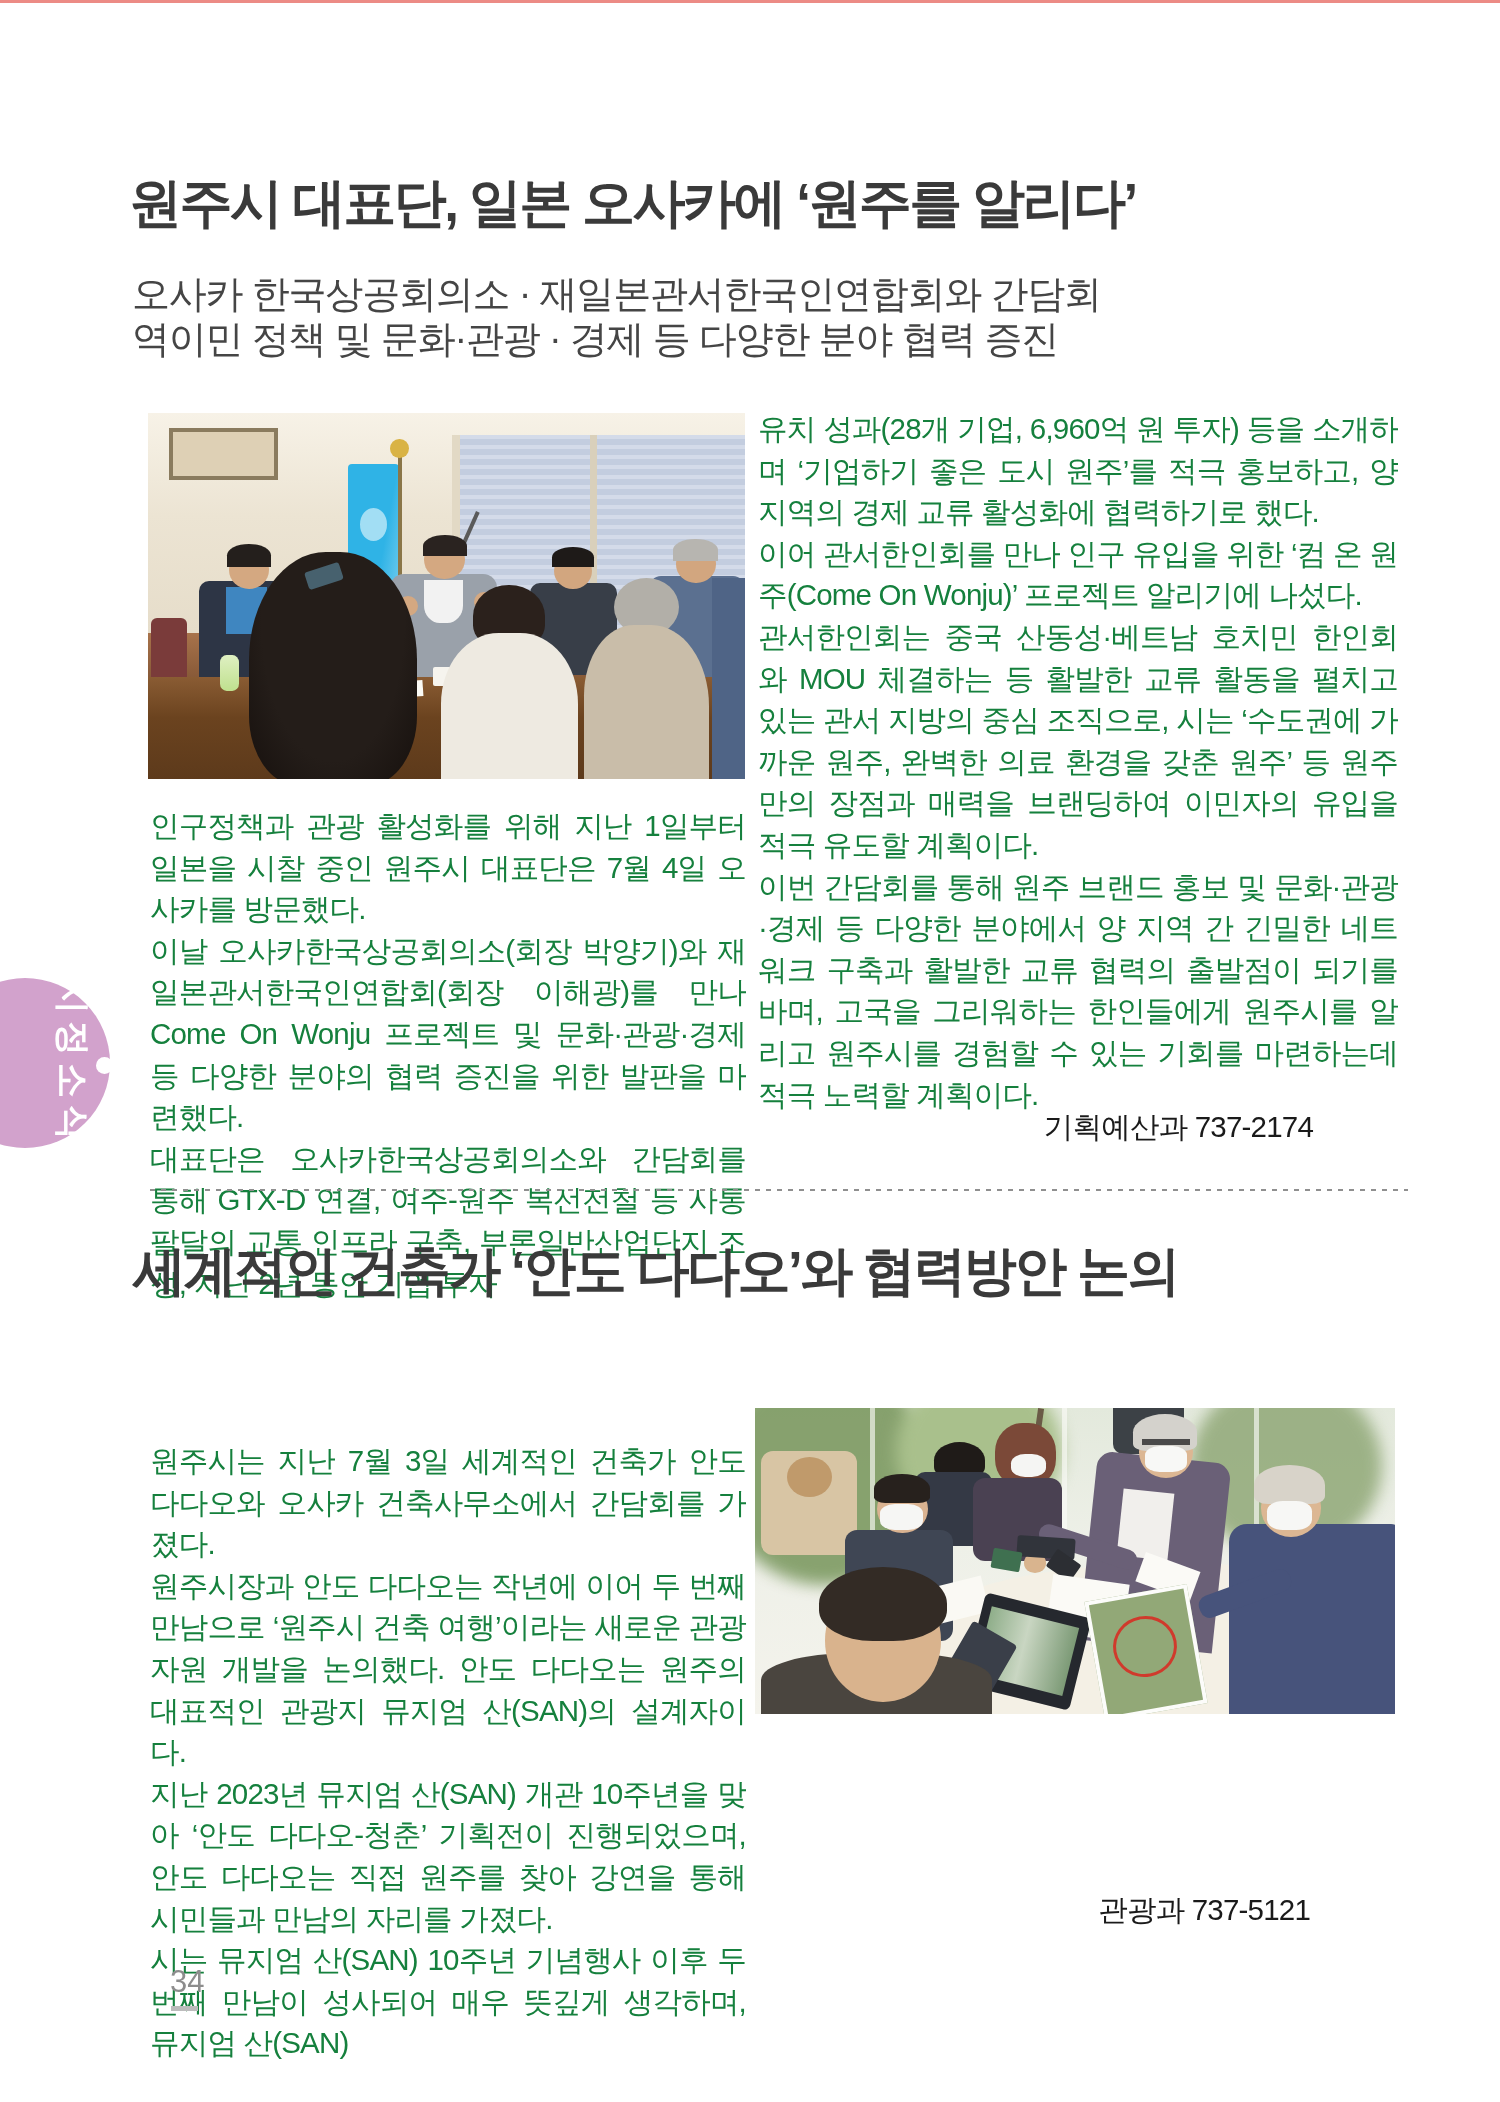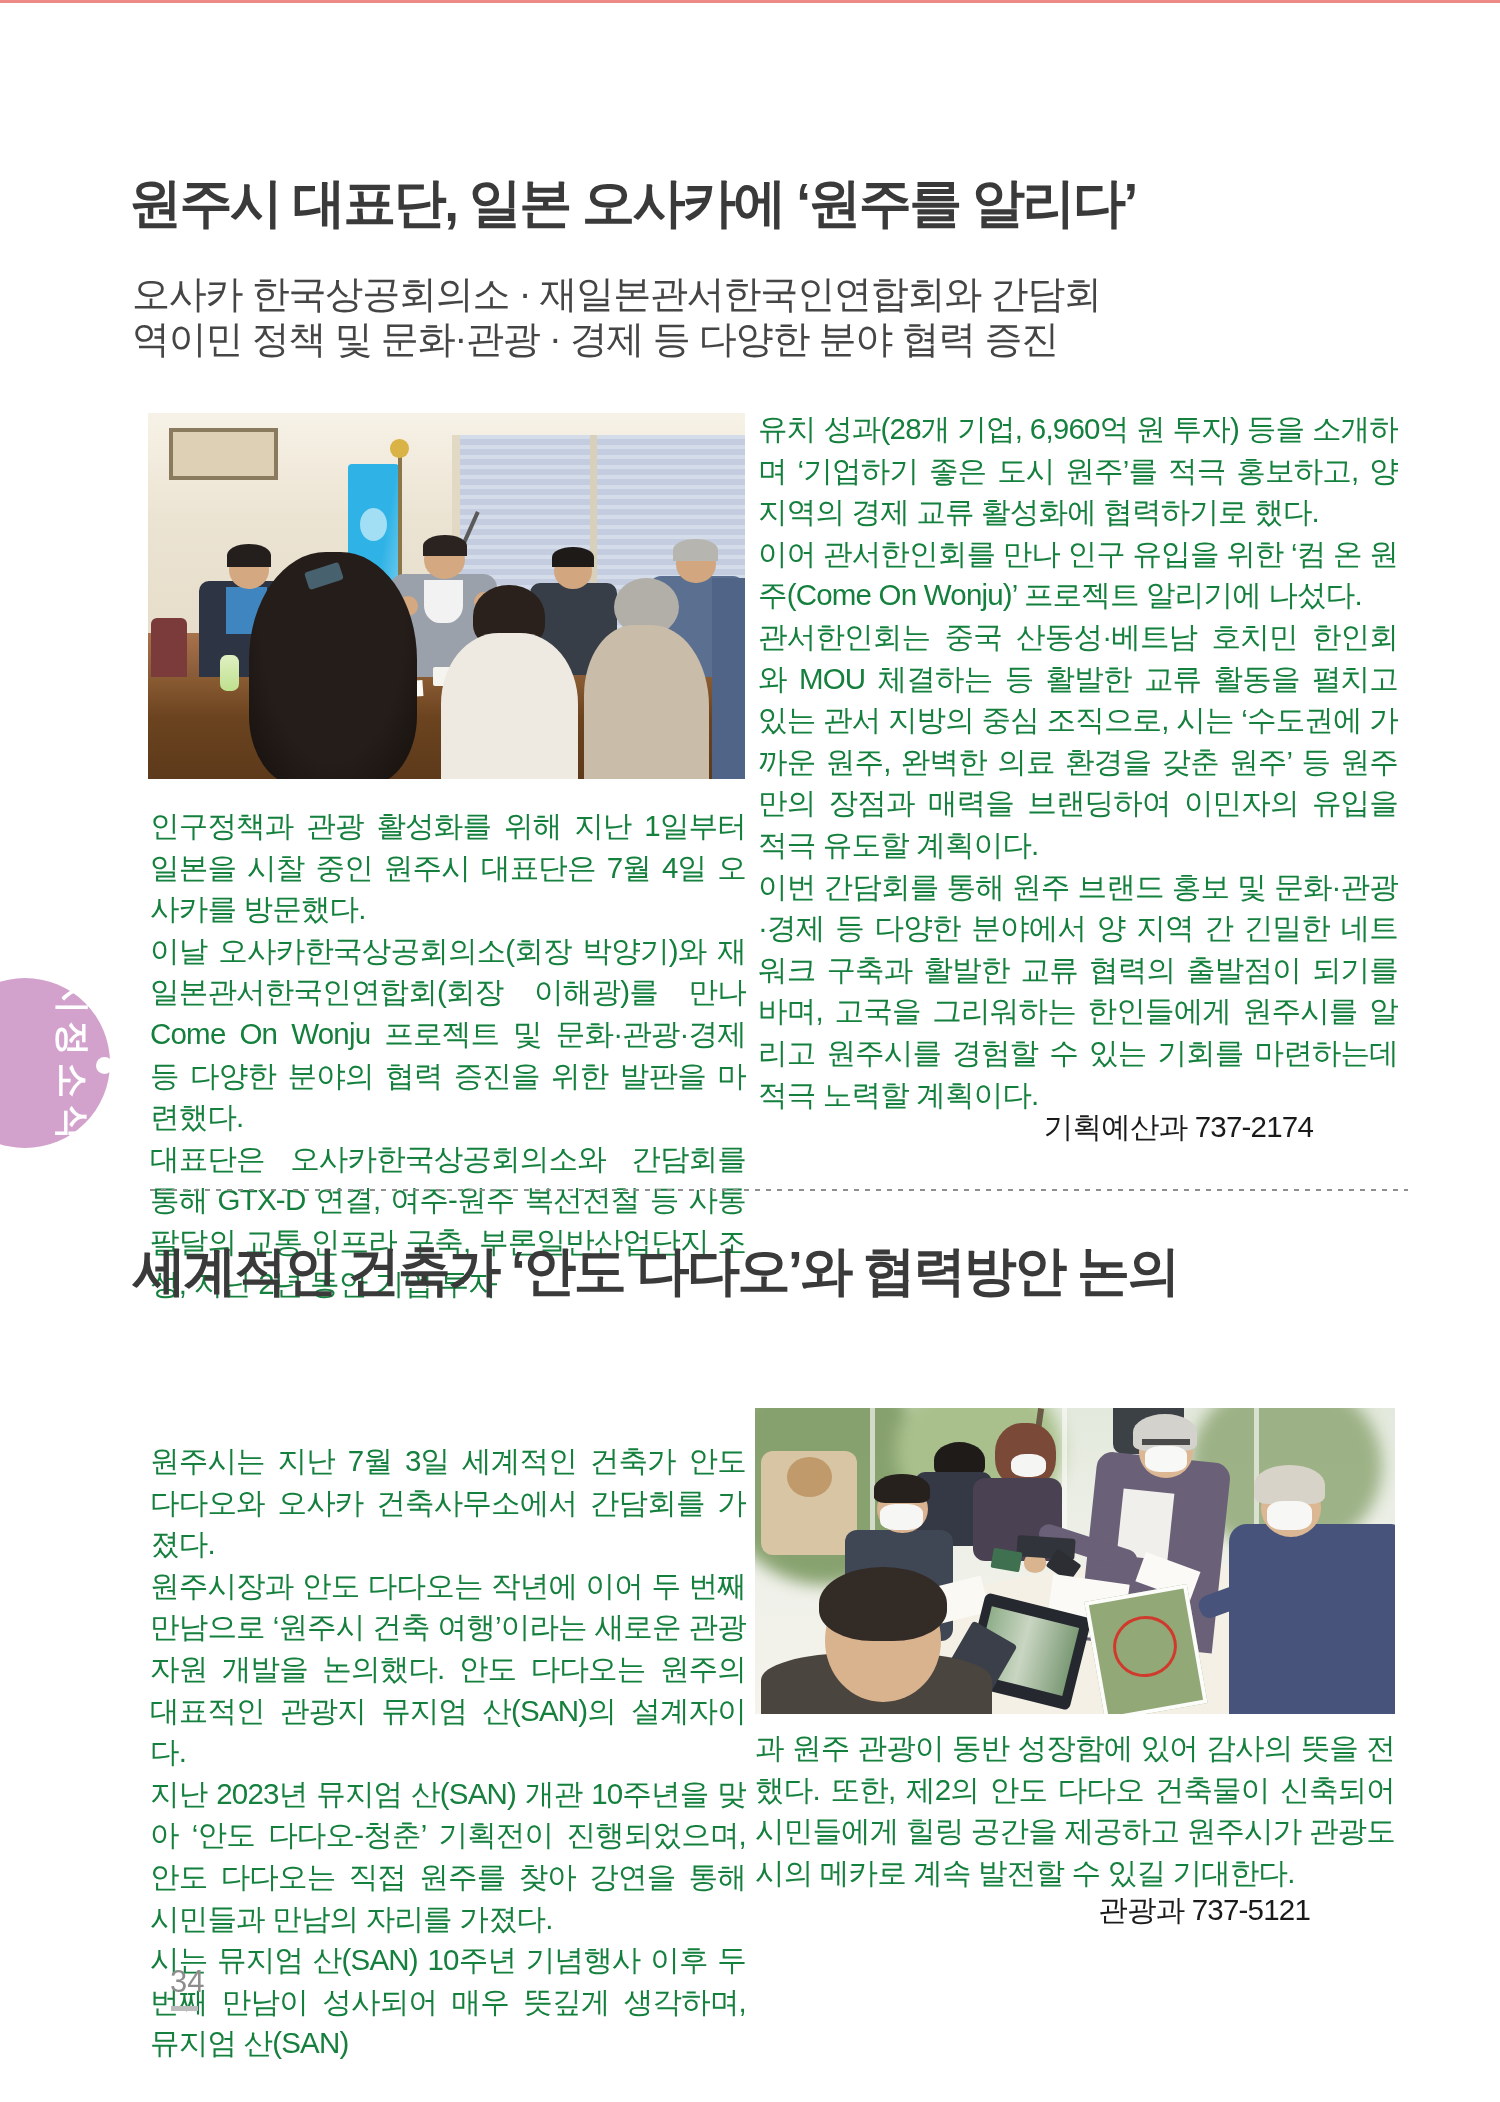--- a/index.html
+++ b/index.html
@@ -262,23 +262,20 @@
     <div class="shape p2-tablet"></div>
     <div class="shape p2-tab-scr"></div>
     <div class="shape p2-tab-cover"></div>
     <div class="shape p2-aerial"></div>
     <div class="shape p2-aerial-road"></div>
     <div class="shape p2-bk-shoulders"></div>
     <div class="shape p2-bk-head"></div>
     <div class="shape p2-bk-hair"></div>
   </div>
 
-  <div class="col" id="a2-right">
-    <p>과 원주 관광이 동반 성장함에 있어 감사의 뜻을 전했다. 또한, 제2의 안도 다다오 건축물이 신축되어 시민들에게 힐링 공간을 제공하고 원주시가 관광도시의 메카로 계속 발전할 수 있길 기대한다.</p>
-  </div>
   <div class="contact" id="contact2">관광과 737-5121</div>
 
   <div id="side-circle"></div>
   <div id="side-label">시정소식</div>
   <div id="side-dot"></div>
 
   <div id="page-num">34</div>
   <div id="page-bar"></div>
 </div>
 

